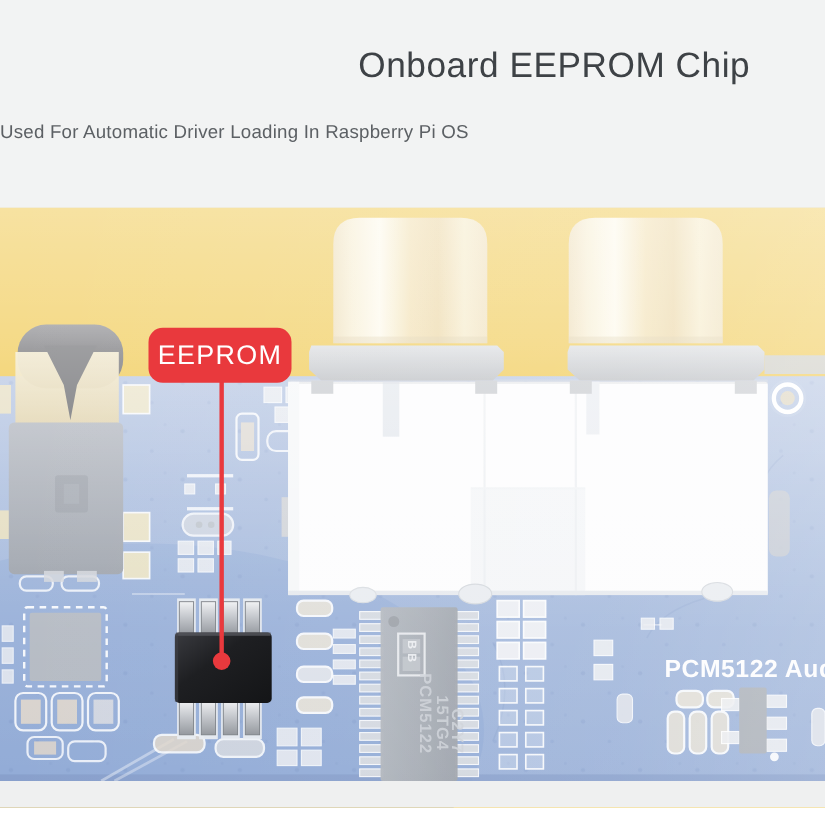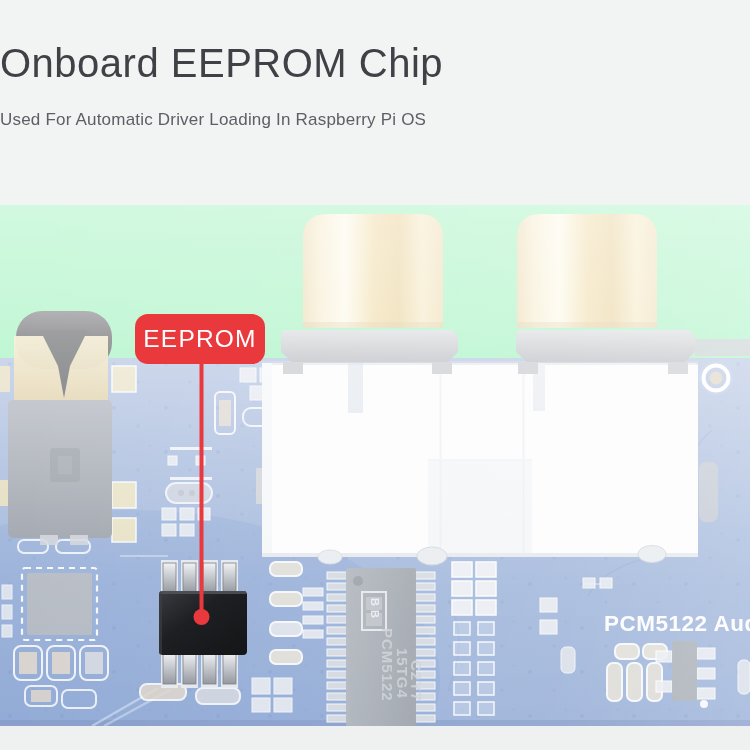--- a/index.html
+++ b/index.html
@@ -7,31 +7,31 @@
     width:750px;height:750px;overflow:hidden;background:#ffffff;
     font-family:"Liberation Sans", sans-serif;
     position:relative;
   }
   .header{
     position:absolute;left:0;top:0;width:750px;height:205px;
     background:#f2f3f3;
   }
   .title{
     position:absolute;top:41px;left:0;width:682px;
-    text-align:left;font-size:40px;font-weight:400;color:#3e4246;
+    text-align:right;font-size:32px;font-weight:400;color:#3e4246;
     letter-spacing:0.5px;
   }
   .subtitle{
     position:absolute;top:110px;left:0;width:750px;
     text-align:left;font-size:17px;font-weight:400;color:#5c6064;
     letter-spacing:0.2px;
   }
   .photo{
-    position:absolute;left:0;top:205px;width:750px;height:545px;
-    background:#86efac;
+    position:absolute;left:0;top:189px;width:750px;height:545px;
+    background:#eab308;
   }
   .photo svg{position:absolute;left:0;top:0;}
 </style>
 </head>
 <body>
 
 <div class="header">
   <div class="title">Onboard EEPROM Chip</div>
   <div class="subtitle">Used For Automatic Driver Loading In Raspberry Pi OS</div>
 </div>

